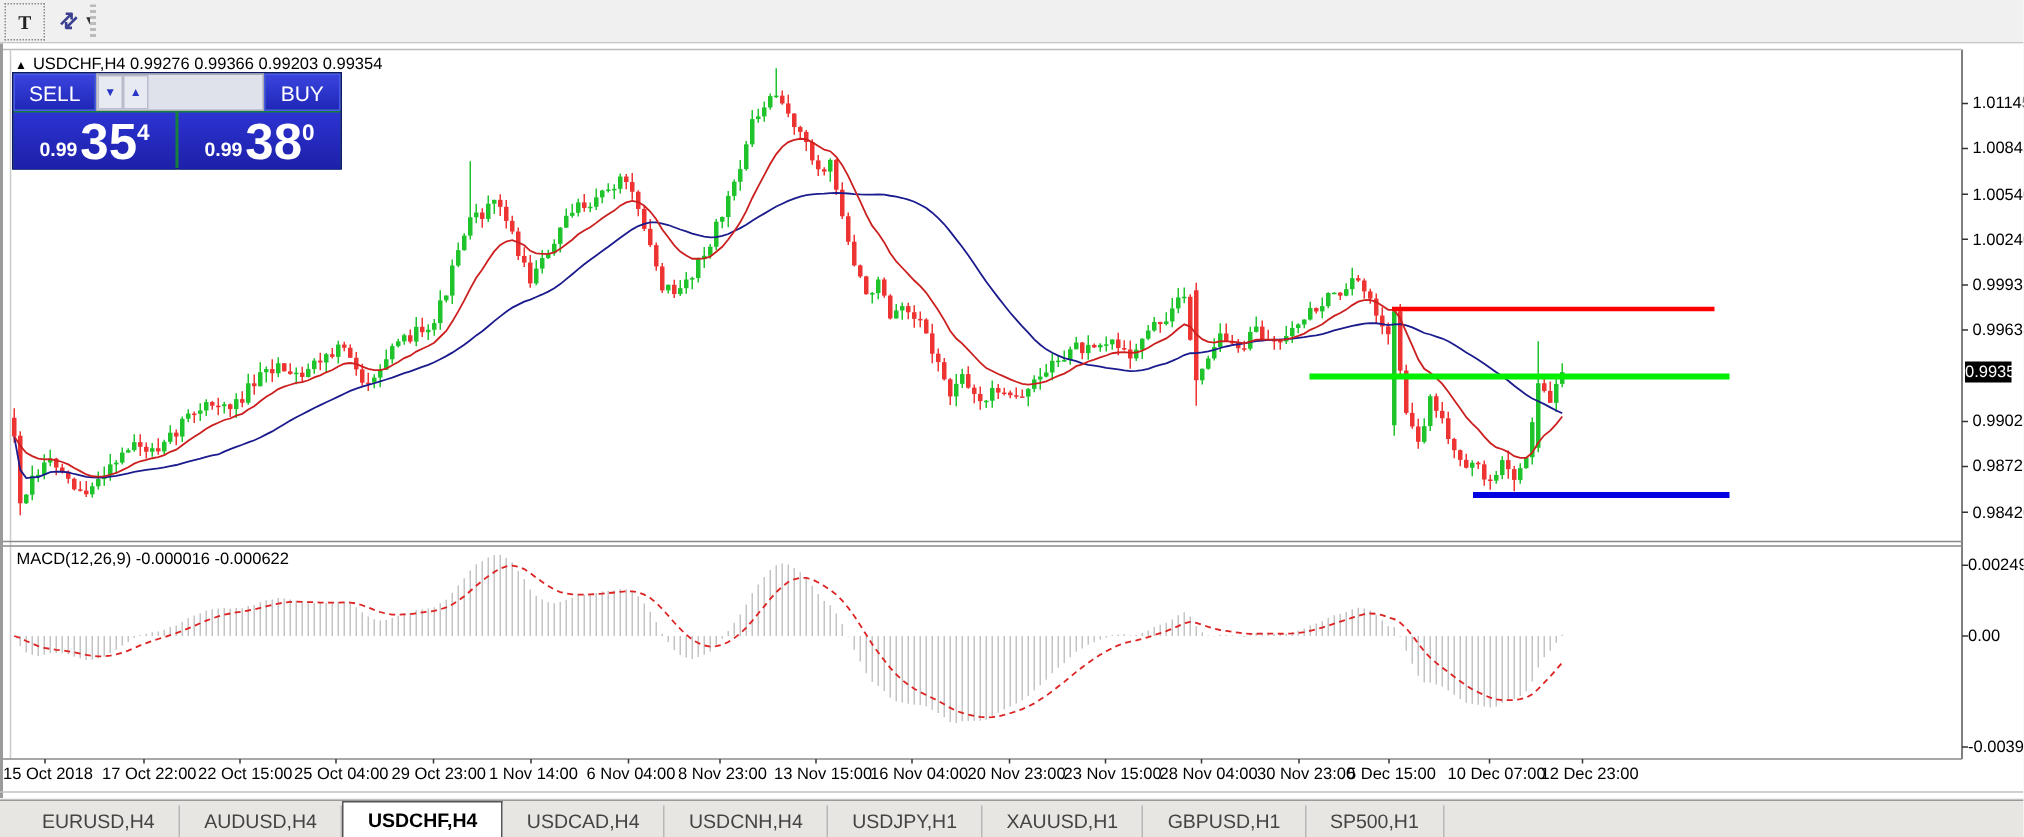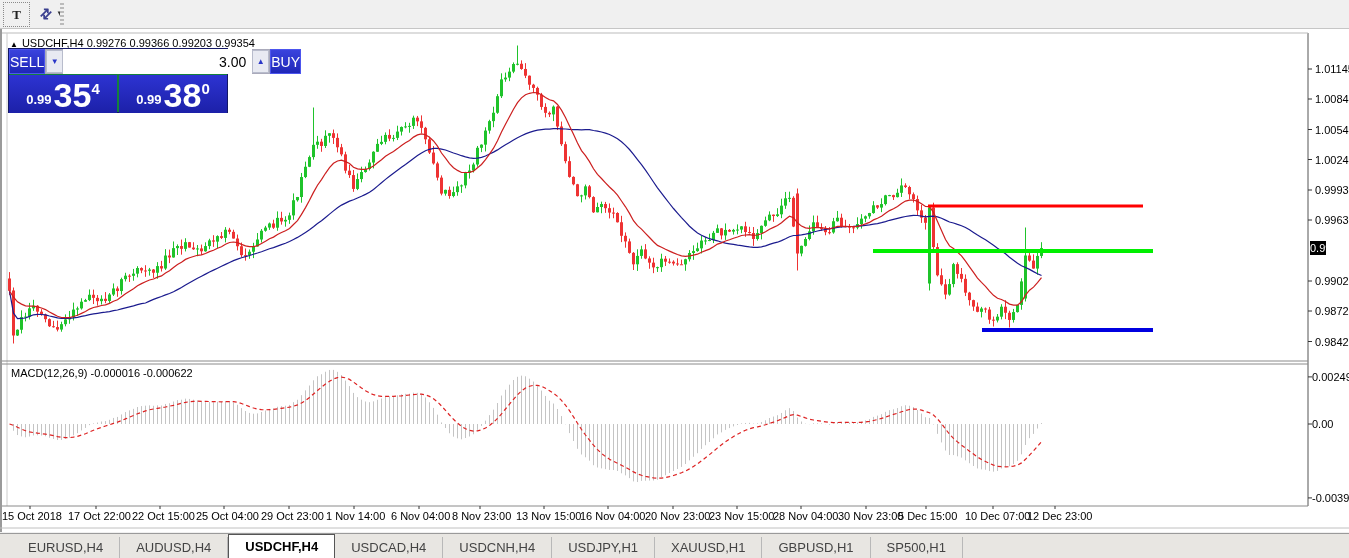--- a/index.html
+++ b/index.html
@@ -22,21 +22,21 @@
   .tf-btn.active{background:#fdfdfd;border:1px solid #9a9a9a;}
   
   .chart-win{position:absolute;left:0;top:29px;width:1349px;height:503px;background:#fff;
              border-left:2px solid #9a9a9a;box-sizing:border-box;}
   svg.layer{position:absolute;left:0;top:29px;}
   .hdr{position:absolute;left:10px;top:37px;font-size:11px;color:#000;z-index:5;}
   .hdr .tri{font-size:8px;margin-right:4px;}
   .macd-lbl{position:absolute;left:11px;top:367px;font-size:11px;color:#000;z-index:5;}
   
   .pa-label{position:absolute;left:1315px;font-size:11px;color:#000;z-index:4;}
-  .pa-current{position:absolute;left:1310px;width:16px;background:#000;color:#fff;font-size:11px;
+  .pa-current{position:absolute;left:1310px;width:31px;background:#000;color:#fff;font-size:11px;
               text-align:right;padding:1px 0;z-index:6;}
   .ta-label{position:absolute;top:510px;font-size:11px;color:#000;z-index:4;white-space:nowrap;}
   .ma-label{position:absolute;left:1312px;font-size:11px;color:#000;z-index:4;}
   
   .panel{position:absolute;left:8px;top:48px;width:220px;height:65px;z-index:10;background:#15803d;
          border:1px solid #131866;box-sizing:border-box;}
   .p-row1{position:absolute;left:0;top:0;width:100%;height:25px;display:flex;}
   .p-btn{background:linear-gradient(#3a43dd,#1f27b8);color:#fff;font-size:14px;display:flex;
          align-items:center;justify-content:center;border:1px solid #4c55ee;box-sizing:border-box;}
   .sell-btn{width:55px;}
@@ -898,21 +898,20 @@
   <span class="tri">▲</span><span>USDCHF,H4 0.99276 0.99366 0.99203 0.99354</span>
 </div>
 
 <div class="macd-lbl">MACD(12,26,9) -0.000016 -0.000622</div>
 
 <div class="panel">
   <div class="p-row1">
     <div class="p-btn sell-btn">SELL</div>
     <div class="vol-wrap">
       <div class="spin">▼</div>
-      <input class="vol-input" value="3.00" style="">
       <div class="spin">▲</div>
     </div>
     <div class="p-btn buy-btn">BUY</div>
   </div>
   <div class="p-row2">
     <div class="big-box">
       <span class="bb-small">0.99</span>
       <span class="bb-big">35</span>
       <span class="bb-sup">4</span>
     </div>

